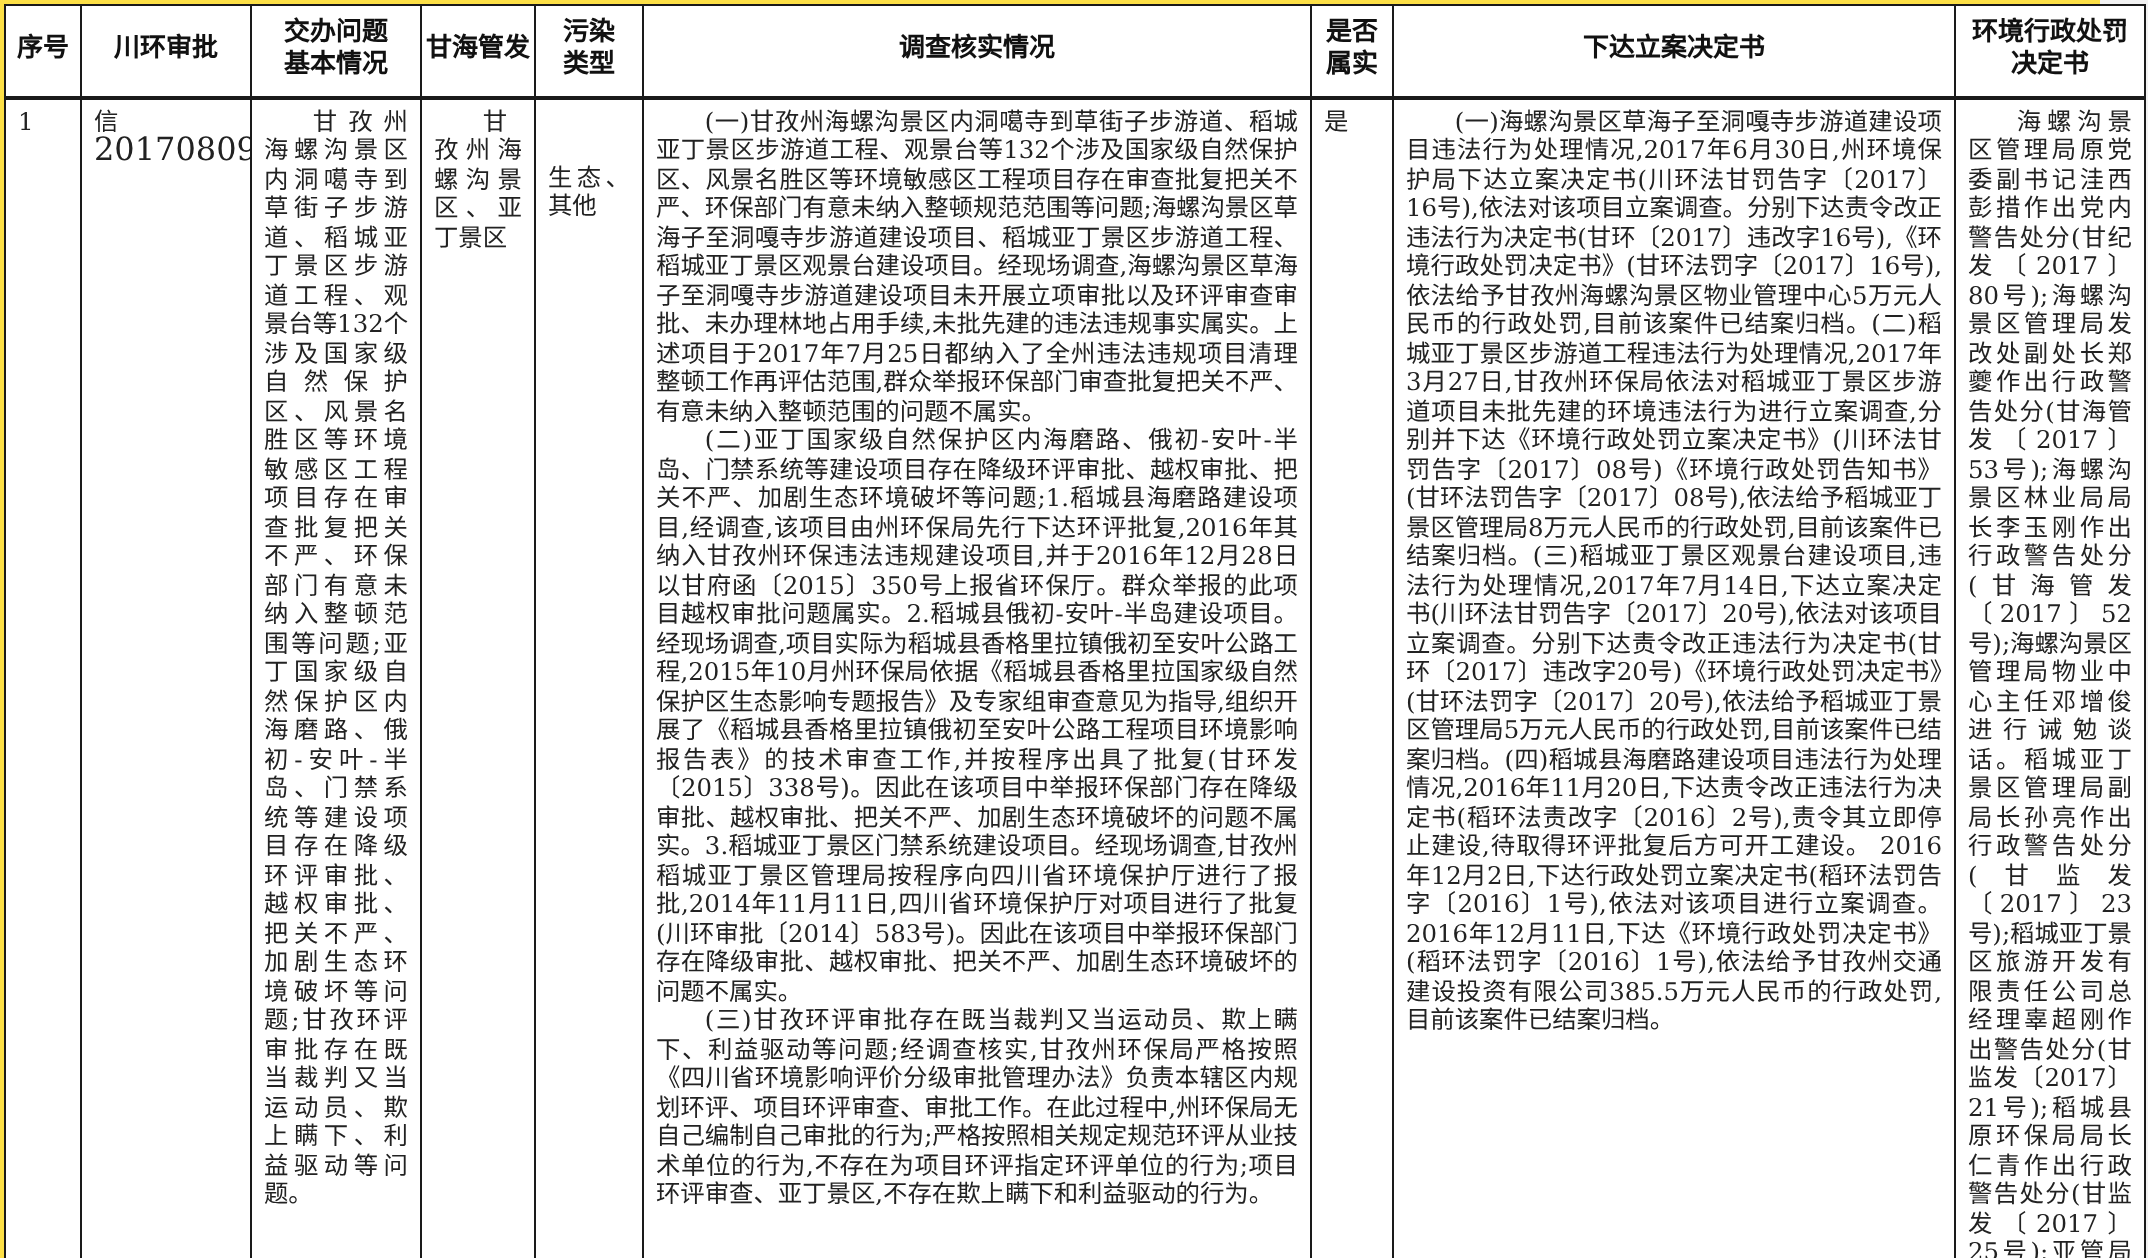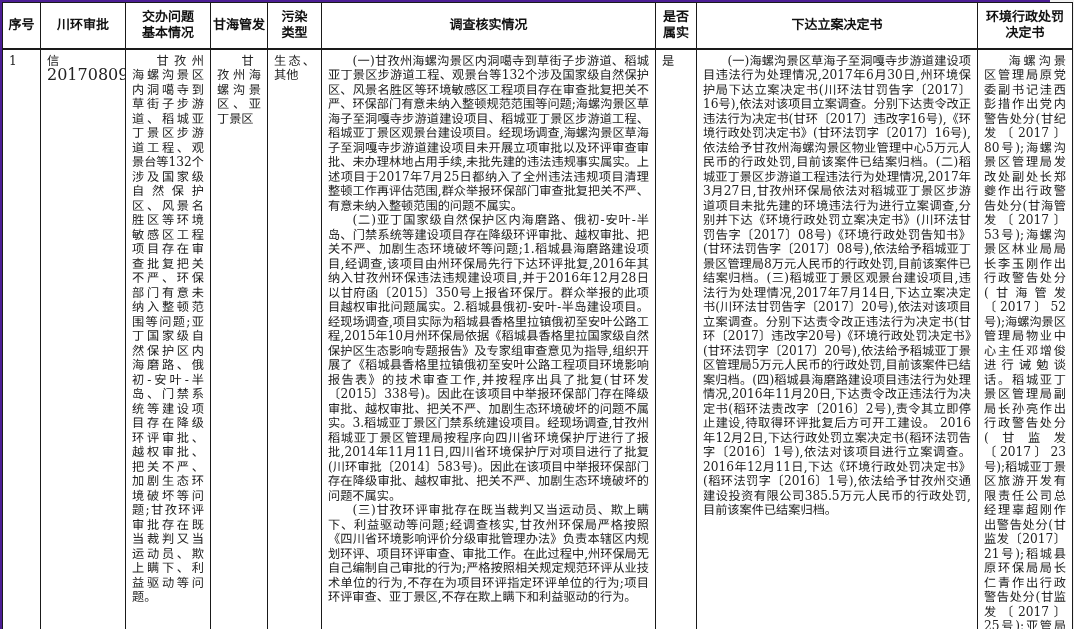--- a/index.html
+++ b/index.html
@@ -4,21 +4,21 @@
 <style>
   html, body {
     margin: 0;
     padding: 0;
     background: #f2f2f2;
     font-family: "DejaVu Serif", "Liberation Serif", serif;
   }
   .page {
     width: 1050px;
     height: 629px;
-    background: #4c1d95;
+    background: #fde047;
     box-sizing: border-box;
     padding: 2px;
   }
   table.case-table {
     width: 1070px;
     height: 625px;
     border-collapse: collapse;
     table-layout: fixed;
     background: #ffffff;
   }
@@ -60,21 +60,21 @@
     line-height: 13.3px;
     padding: 4px 5px;
   }
   td.c-region { padding: 4px 4px; }
   td.c-pollution { text-align: left; padding: 4px 4px; }
   td.c-resp { padding: 4px 5px; font-size: 12px; line-height: 14.2px; }
   p.para {
     margin: 0;
     text-indent: 2em;
   }
-  p.noindent { text-indent: 0; }
+  p.noindent { text-indent: 0; margin-top: 28px; }
 </style>
 </head>
 <body>
 
 <div class="page">
   <table class="case-table">
     <colgroup>
       <col style="width:38px">
       <col style="width:85px">
       <col style="width:85px">

